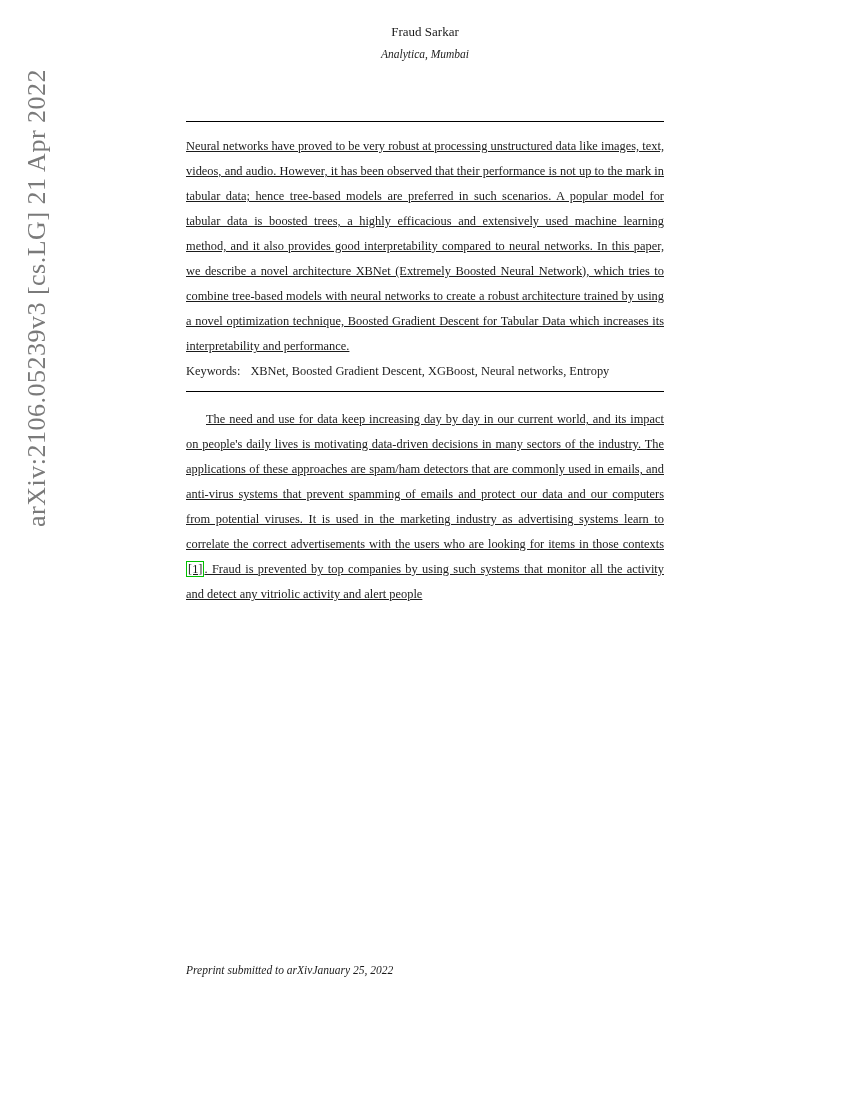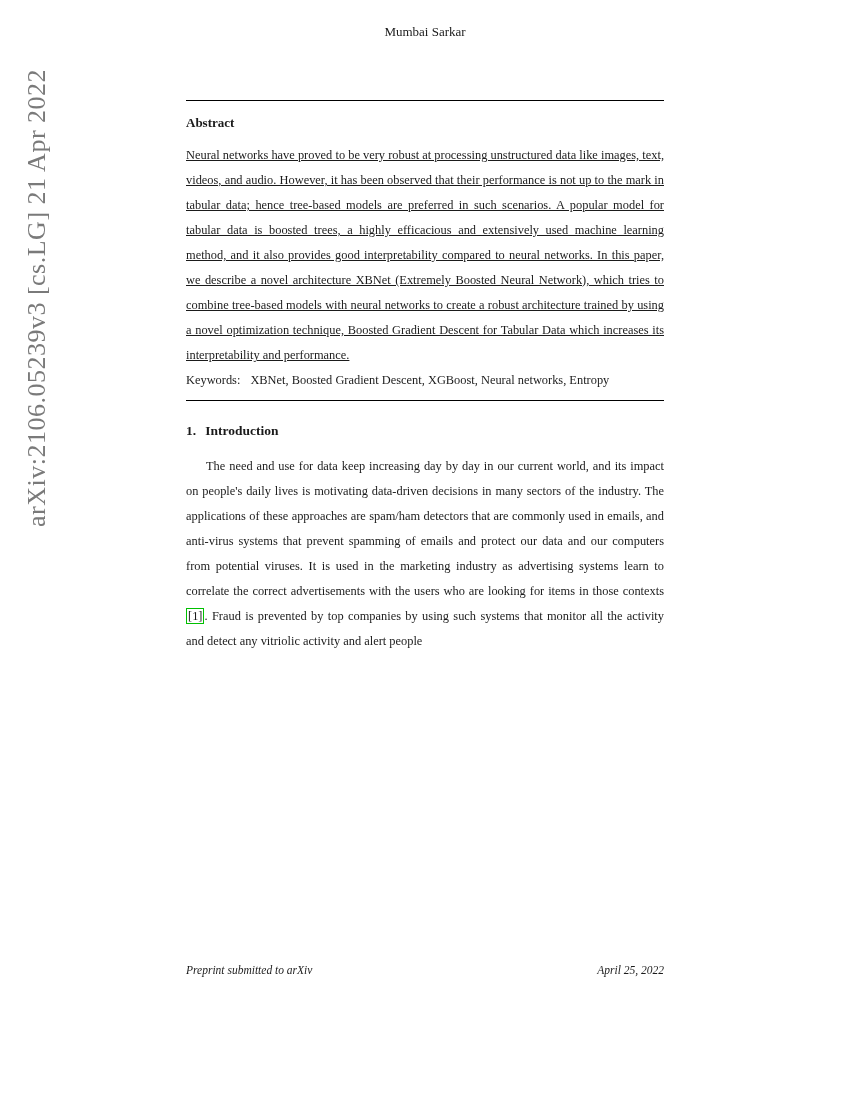--- a/index.html
+++ b/index.html
@@ -104,61 +104,58 @@
     padding: 0 1px;
     color: #1b1b1b;
     text-decoration: none;
     cursor: pointer;
   }
   .footer {
     position: absolute;
     left: 186px; top: 963px;
     width: 478px;
     display: flex;
-    justify-content: space-between;
+    justify-content: flex-start;
     font-style: italic;
     font-size: 11.5px;
     line-height: 15px;
   }
 </style>
 </head>
 <body>
 
 <div class="page">
 
   <div class="watermark-anchor">
     <span class="watermark-text">arXiv:2106.05239v3 [cs.LG] 21 Apr 2022</span>
   </div>
 
   <div class="content">
 
 
-    <div class="author">Mumbai Sarkar</div>
+    <div class="author">Fraud Sarkar</div>
 
+    <div class="affiliation">Analytica, Mumbai</div>
 
     <div class="rule rule-top"></div>
 
-    <div class="abstract-heading">Abstract</div>
 
     <p class="abstract-body" style="margin-bottom:0;">Neural networks have proved to be very robust at processing unstructured data like images, text, videos, and audio. However, it has been observed that their performance is not up to the mark in tabular data; hence tree-based models are preferred in such scenarios. A popular model for tabular data is boosted trees, a highly efficacious and extensively used machine learning method, and it also provides good interpretability compared to neural networks. In this paper, we describe a novel architecture XBNet (Extremely Boosted Neural Network), which tries to combine tree-based models with neural networks to create a robust architecture trained by using a novel optimization technique, Boosted Gradient Descent for Tabular Data which increases its interpretability and performance.</p>
 
     <p class="keywords-line" style="margin:0;">
       <span class="keywords-label">Keywords:</span><span>XBNet, Boosted Gradient Descent, XGBoost, Neural networks, Entropy</span>
     </p>
 
     <div class="rule rule-bottom"></div>
 
-    <div class="section-heading">
-      <span class="section-number">1.</span><span>Introduction</span>
-    </div>
 
-    <p class="intro-paragraph" style="margin-bottom:10px;">
+    <p class="intro-paragraph" style="margin-bottom:10px;text-decoration:underline;">
       <span>The need and use for data keep increasing day by day in our current world, and its impact on people's daily lives is motivating data-driven decisions in many sectors of the industry. The applications of these approaches are spam/ham detectors that are commonly used in emails, and anti-virus systems that prevent spamming of emails and protect our data and our computers from potential viruses. It is used in the marketing industry as advertising systems learn to correlate the correct advertisements with the users who are looking for items in those contexts </span><a class="citation-link">[1]</a><span>. Fraud is prevented by top companies by using such systems that monitor all the activity and detect any vitriolic activity and alert people</span>
     </p>
 
   </div>
 
   <div class="footer">
     <span>Preprint submitted to arXiv</span>
-    <span>April 25, 2022</span>
+    <span>January 25, 2022</span>
   </div>
 
 </div>
 
 </body></html>

